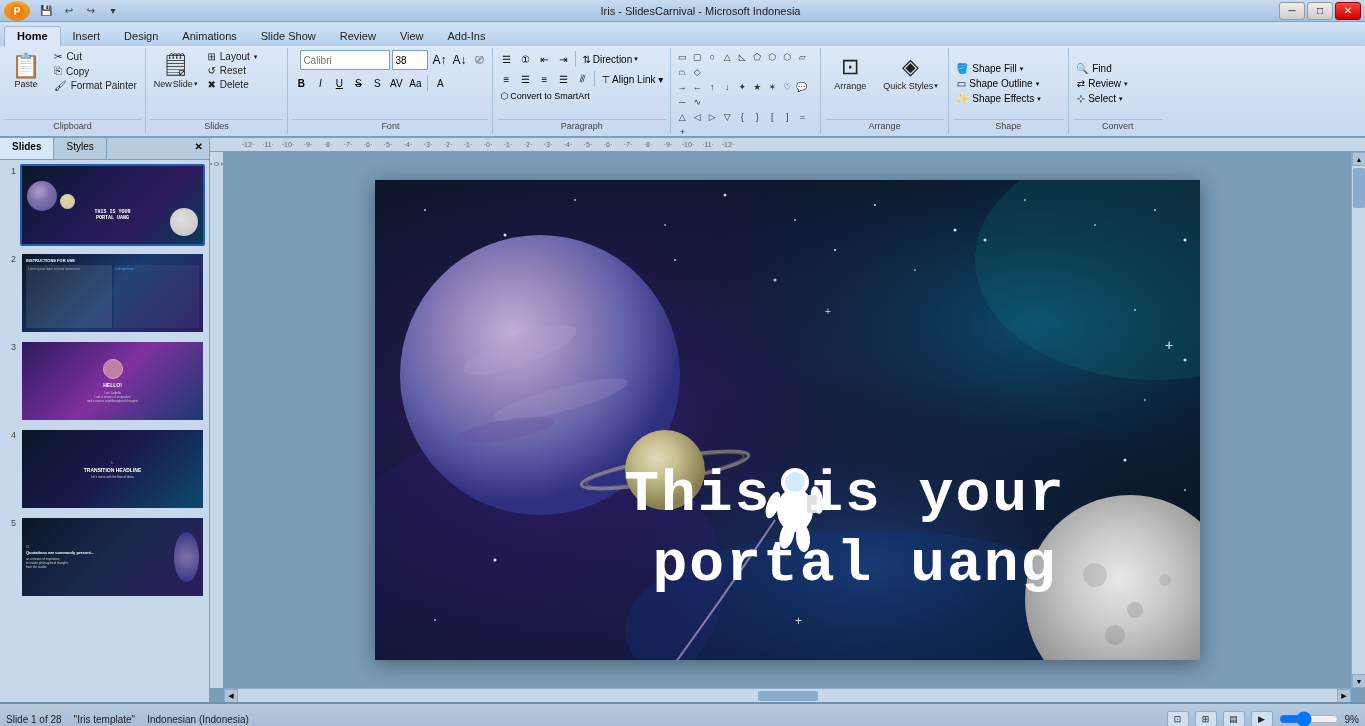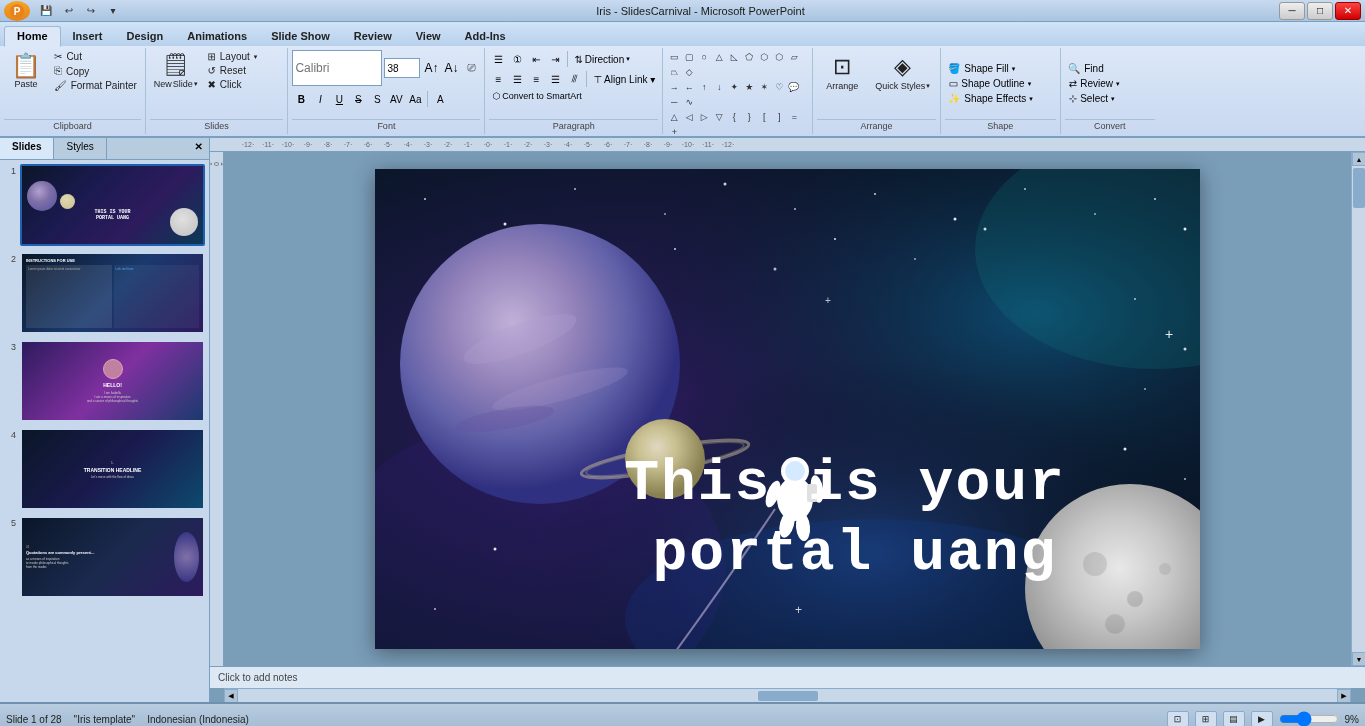--- a/index.html
+++ b/index.html
@@ -33,21 +33,20 @@
       align-items: flex-end;
       padding-left: 4px;
       border-bottom: none;
     }
     .ribbon-tab {
       padding: 3px 12px 4px;
       font-size: 11px;
       cursor: pointer;
       border-radius: 3px 3px 0 0;
       color: #222;
-      font-weight: bold;
     }
     .ribbon-tab.active {
       background: #dce8f8;
       border: 1px solid #a0b8d0;
       border-bottom: 1px solid #dce8f8;
       font-weight: bold;
       color: #000;
       position: relative;
       top: 1px;
     }
@@ -118,25 +117,26 @@
 
     
     .font-size-box {
       display: flex;
       align-items: center;
       gap: 2px;
       margin-bottom: 2px;
     }
     .font-name-select {
       width: 100px;
-      height: 36px;
-      font-size: 12px;
+      height: 20px;
+      font-size: 10px;
       border: 1px solid #7a9fc0;
       background: white;
       padding: 0 2px;
+      margin-left: 8px;
     }
     .font-size-select {
       width: 36px;
       height: 20px;
       font-size: 10px;
       border: 1px solid #7a9fc0;
       background: white;
       padding: 0 2px;
     }
 
@@ -411,21 +411,21 @@
       <svg width="16" height="16" viewBox="0 0 16 16">
           <circle cx="8" cy="8" r="7" fill="#e8821a"></circle>
           <text x="8" y="12" text-anchor="middle" font-size="10" fill="white" font-weight="bold">P</text>
         </svg>
     </div>
     <div class="quick-btn">💾</div>
     <div class="quick-btn">↩</div>
     <div class="quick-btn">↪</div>
     <div class="quick-btn">▾</div>
   </div>
-  <div class="title-bar-center">Iris - SlidesCarnival - Microsoft PowerPoint</div>
+  <div class="title-bar-center">Iris - SlidesCarnival - Microsoft Indonesia</div>
   <div class="title-bar-right">
     <div class="win-btn win-btn-min">─</div>
     <div class="win-btn win-btn-max">□</div>
     <div class="win-btn win-btn-close">✕</div>
   </div>
 </div>
 
 <div class="ribbon-tabs">
   <div class="ribbon-tab active">Home</div>
   <div class="ribbon-tab">Insert</div>
@@ -478,21 +478,21 @@
           <span>⊞</span>
           <span>Layout</span>
           <span style="font-size:7px;">▾</span>
         </div>
         <div class="ribbon-btn ribbon-btn-small">
           <span>↺</span>
           <span>Reset</span>
         </div>
         <div class="ribbon-btn ribbon-btn-small">
           <span>✖</span>
-          <span>Click</span>
+          <span>Delete</span>
         </div>
       </div>
     </div>
     <div class="ribbon-group-label">Slides</div>
   </div>
 
   <div class="ribbon-group" style="min-width:140px;">
     <div class="ribbon-group-content" style="flex-direction:column;gap:2px;">
       <div class="font-size-box">
         <input class="font-name-select" value="" placeholder="Calibri" style="width: 90px;">
@@ -912,23 +912,20 @@
       <div class="scrollbar-v">
         <div class="scroll-btn">▲</div>
         <div class="scroll-track">
           <div class="scroll-thumb" style="width:12px;height:40px;background:#8aaccc;border-radius:2px;margin:2px auto;"></div>
         </div>
         <div class="scroll-btn">▼</div>
       </div>
 
     </div>
 
-    <div class="notes-bar">
-      <span>Click to add notes</span>
-    </div>
 
     <div class="scrollbar-h" style="margin-left:14px;margin-right:14px;">
       <div class="scroll-btn">◀</div>
       <div class="scroll-track" style="height:14px;flex:1;">
         <div class="scroll-thumb" style="width:60px;height:10px;background:#8aaccc;border-radius:2px;margin:2px auto;"></div>
       </div>
       <div class="scroll-btn">▶</div>
     </div>
 
   </div>

